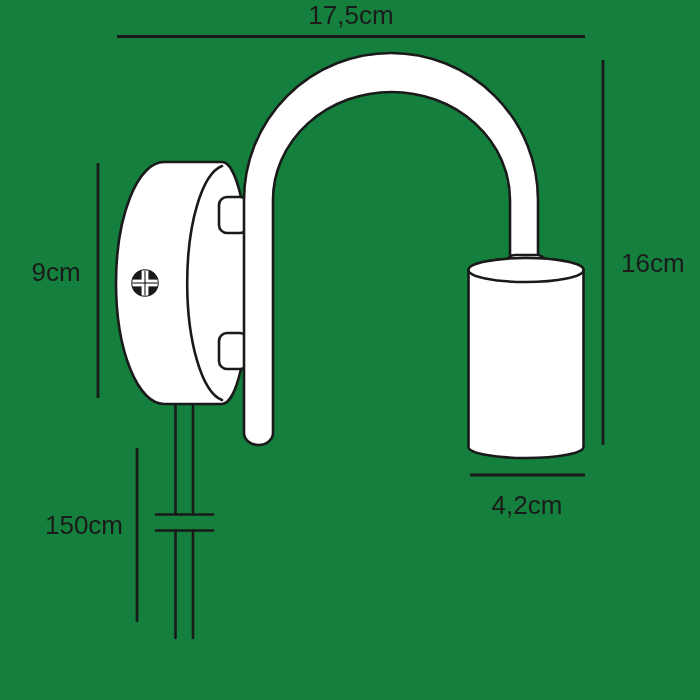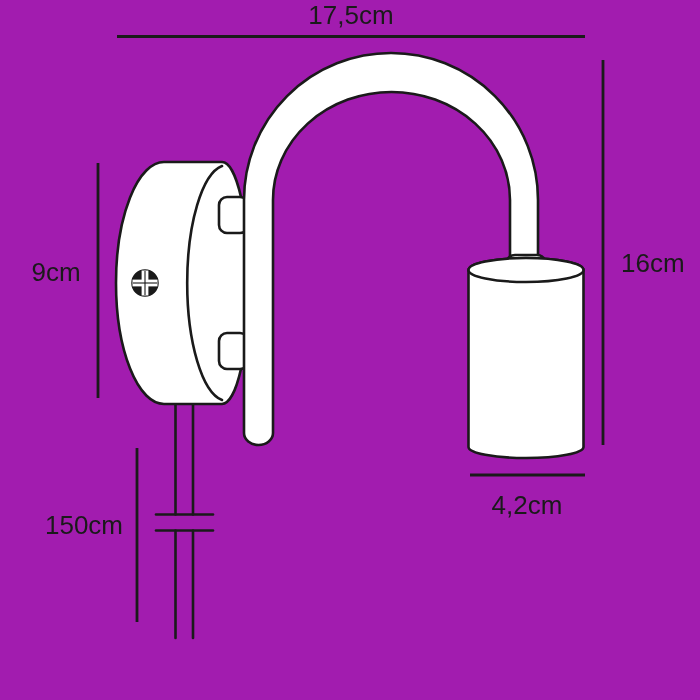--- a/index.html
+++ b/index.html
@@ -8,21 +8,21 @@
     background: #ffffff;
     width: 700px;
     height: 700px;
     overflow: hidden;
     font-family: "Liberation Sans", sans-serif;
   }
   .stage {
     position: relative;
     width: 700px;
     height: 700px;
-    background: #a21caf;
+    background: #15803d;
   }
   svg { display: block; }
   .outline {
     fill: #ffffff;
     stroke: #1a1a1a;
     stroke-width: 2.6;
     stroke-linejoin: round;
     stroke-linecap: round;
   }
   .detail-line {

